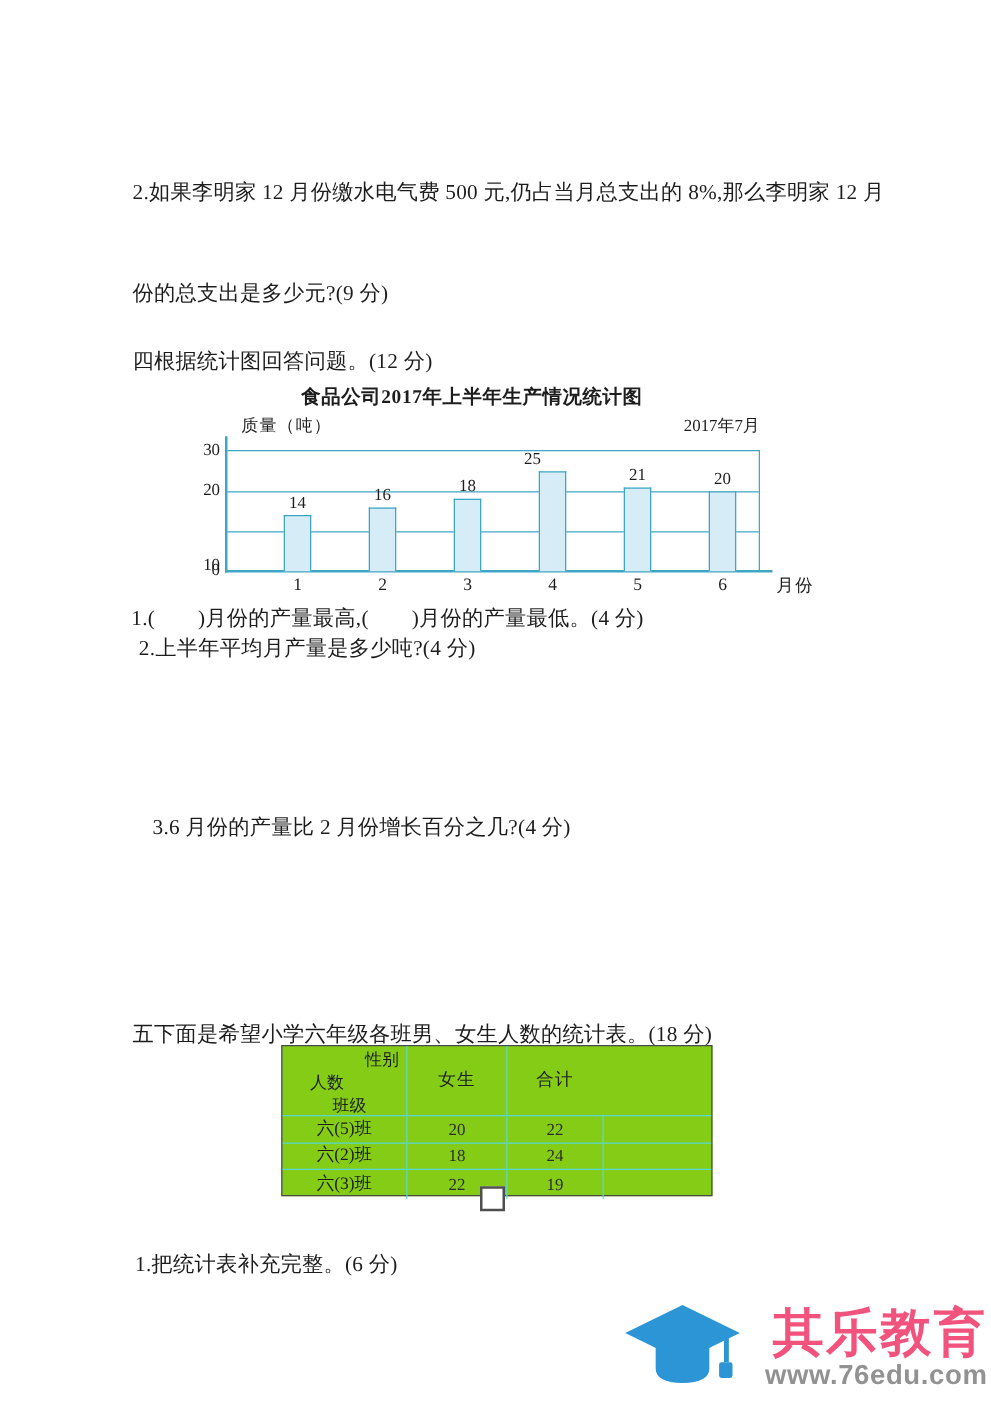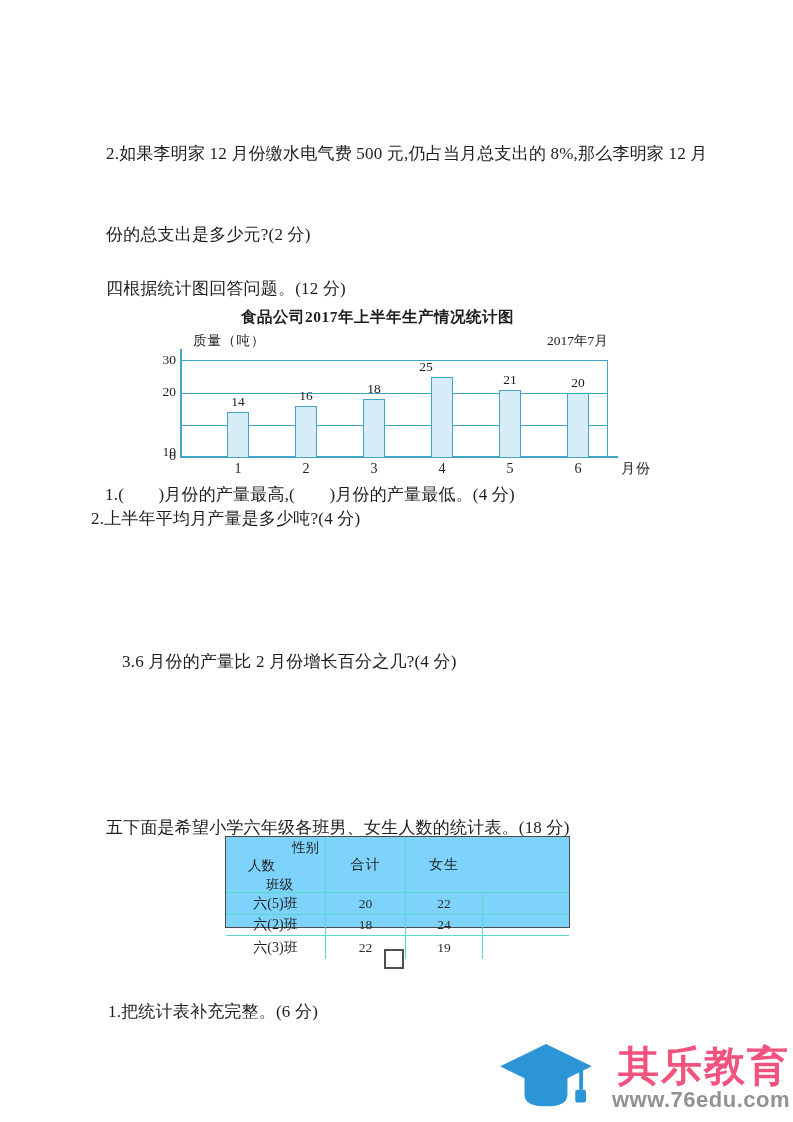--- a/index.html
+++ b/index.html
@@ -24,22 +24,22 @@
   .bar{position:absolute;bottom:0;width:22px;background:#d6edf8;
     border:1px solid #3fa5c4;border-bottom:none;box-sizing:border-box;}
   .bar-value{position:absolute;width:40px;text-align:center;font-size:13.5px;color:#1d1d1d;}
   .yticks{left:140px;top:360px;width:36px;height:96px;}
   .ytick{position:absolute;width:100%;text-align:right;font-size:13.5px;}
   .categories{left:182px;top:461px;width:425px;height:18px;}
   .cat-label{position:absolute;top:0;width:30px;text-align:center;font-size:14px;}
   .xlabel{left:621px;top:460px;font-size:14px;letter-spacing:1px;}
 
   
-  .table5{left:225px;top:836px;width:345px;height:92px;border:1px solid #4a4a4a;
-    box-sizing:border-box;font-size:14px;background:#7dd3fc;}
+  .table5{left:225px;top:836px;width:345px;height:121px;border:1px solid #4a4a4a;
+    box-sizing:border-box;font-size:14px;background:#84cc16;}
   .t-row{display:grid;grid-template-columns:99px 80px 77px 87px;}
   .t-row + .t-row{border-top:1px solid #57d8d2;}
   .t-cell{text-align:center;overflow:hidden;}
   .t-cell + .t-cell{border-left:1px solid #57d8d2;}
   .t-header{height:55px;}
   .t-colhead{line-height:55px;letter-spacing:1px;}
   .t-corner{position:relative;}
   .corner-top{position:absolute;right:6px;top:2px;font-size:13.5px;}
   .corner-mid{position:absolute;left:22px;top:20px;font-size:13.5px;}
   .corner-bot{position:absolute;left:40px;top:39px;font-size:13.5px;}
@@ -57,21 +57,21 @@
     font-size:41px;font-weight:bold;color:#f2537d;letter-spacing:2px;line-height:44px;white-space:nowrap;}
   .logo-url{font-family:"Liberation Sans","DejaVu Sans",sans-serif;
     font-size:22px;font-weight:bold;color:#929292;line-height:24px;letter-spacing:0.5px;}
   .cap-icon{left:496px;top:1040px;width:100px;height:80px;}
 </style>
 </head>
 <body>
 
 <div class="abs qtext" style="left:106px;top:86px;">
   <span style="display:block">2.如果李明家 12 月份缴水电气费 500 元,仍占当月总支出的 8%,那么李明家 12 月</span>
-  <span style="display:block">份的总支出是多少元?(2 分)</span>
+  <span style="display:block">份的总支出是多少元?(9 分)</span>
 </div>
 
 <div class="abs heading" style="left:106px;top:277px;">四根据统计图回答问题。(12 分)</div>
 
 <div class="abs chart-title" style="left:230px;top:307px;width:295px;">食品公司2017年上半年生产情况统计图</div>
 <div class="abs chart-side-label" style="left:193px;top:332px;text-align:center;">质量（吨）</div>
 <div class="abs chart-date" style="left:547px;top:332px;">2017年7月</div>
 
 <div class="abs y-axis-line"></div>
 <div class="abs x-axis-line"></div>
@@ -101,34 +101,34 @@
     <div class="cat-label" style="left: 41px;">1</div>
     <div class="cat-label" style="left: 109px;">2</div>
     <div class="cat-label" style="left: 177px;">3</div>
     <div class="cat-label" style="left: 245px;">4</div>
     <div class="cat-label" style="left: 313px;">5</div>
     <div class="cat-label" style="left: 381px;">6</div>
   </div>
 <div class="abs xlabel">月份</div>
 
 <div class="abs qtext" style="left:105px;top:481px;">1.(　　)月份的产量最高,(　　)月份的产量最低。(4 分)</div>
-<div class="abs qtext" style="left:91px;top:505px;">2.上半年平均月产量是多少吨?(4 分)</div>
+<div class="abs qtext" style="left:111px;top:505px;">2.上半年平均月产量是多少吨?(4 分)</div>
 <div class="abs qtext" style="left:122px;top:648px;">3.6 月份的产量比 2 月份增长百分之几?(4 分)</div>
 
 <div class="abs heading" style="left:106px;top:816px;">五下面是希望小学六年级各班男、女生人数的统计表。(18 分)</div>
 
 <div class="abs table5">
   <div class="t-row t-header">
     <div class="t-cell t-corner">
       <span class="corner-top">性别</span>
       <span class="corner-mid">人数</span>
       <span class="corner-bot">班级</span>
     </div>
+    <div class="t-cell t-colhead">女生</div>
     <div class="t-cell t-colhead">合计</div>
-    <div class="t-cell t-colhead">女生</div>
   </div>
   <div class="t-row t-r1">
     <div class="t-cell">六(5)班</div>
     <div class="t-cell num-cell">20</div>
     <div class="t-cell num-cell">22</div>
     <div class="t-cell num-cell"></div>
   </div>
   <div class="t-row t-r2">
     <div class="t-cell">六(2)班</div>
     <div class="t-cell num-cell">18</div>

